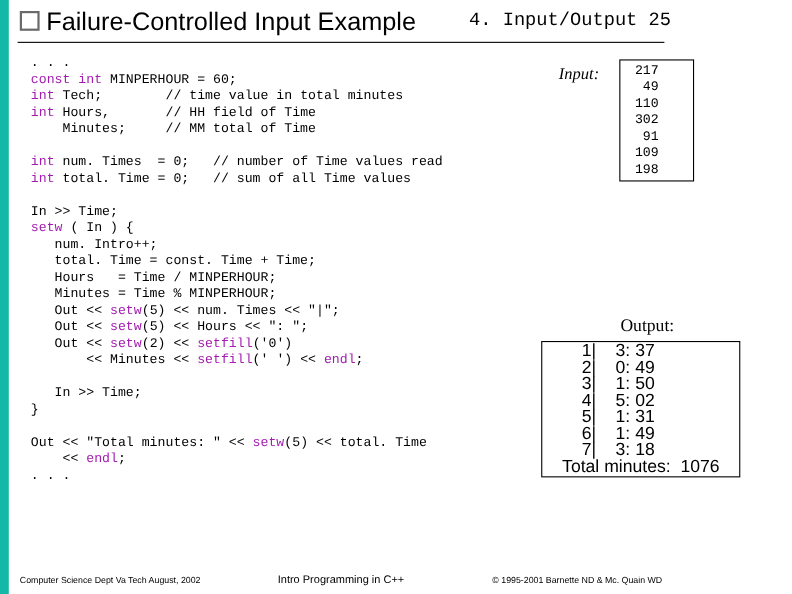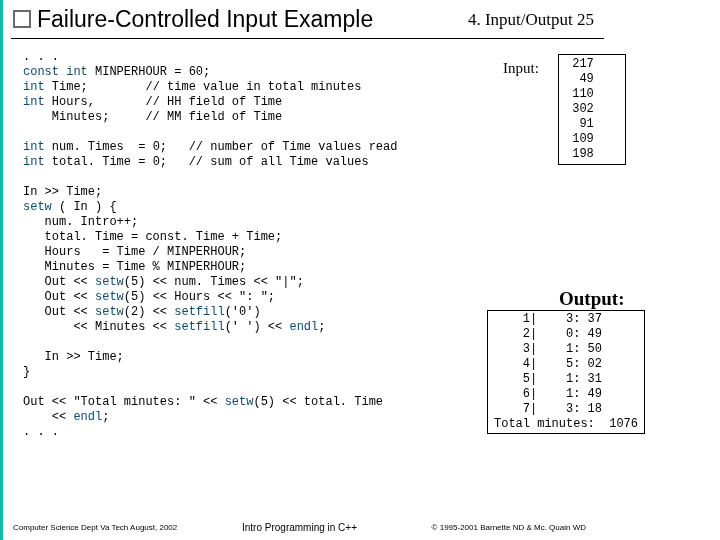--- a/index.html
+++ b/index.html
@@ -9,21 +9,21 @@
     height: 540px;
     background: #ffffff;
     font-family: "Helvetica", "Arial", sans-serif;
     overflow: hidden;
   }
   .slide {
     position: relative;
     width: 612px;
     height: 540px;
     box-sizing: border-box;
-    border-left: 3px solid #14b8a6;
+    border-left: 8px solid #14b8a6;
   }
   .square-icon {
     position: absolute;
     top: 10px;
     left: 10px;
     width: 14px;
     height: 14px;
     border: 2px solid #6a6a6a;
   }
   .title {
@@ -31,88 +31,88 @@
     top: 6px;
     left: 34px;
     font-size: 23px;
     font-weight: 400;
     color: #000;
     font-family: "Helvetica", "Arial", sans-serif;
   }
   .header-right {
     position: absolute;
     top: 10px;
-    right: 18px;
+    right: 2px;
     font-size: 17px;
     color: #000;
-    font-family: Liberation Serif, serif;
+    font-family: Liberation Mono, monospace;
   }
   .hr-line {
     position: absolute;
     top: 38px;
     left: 8px;
     right: 8px;
     height: 1px;
     background: #000;
   }
   .code-block {
     position: absolute;
     top: 50px;
     left: 20px;
     font-family: "Courier New", monospace;
     font-size: 12px;
     line-height: 15px;
     white-space: pre;
     color: #000;
   }
-  .code-block .kw { color: #0c4a6e; }
+  .code-block .kw { color: #a21caf; }
   .input-label {
     position: absolute;
     top: 60px;
     left: 500px;
     font-family: "Times New Roman", serif;
     font-size: 15px;
+    font-style: italic;
   }
   .input-box {
     position: absolute;
     top: 54px;
     left: 555px;
     width: 54px;
     padding: 2px 6px;
     border: 1px solid #000;
     font-family: "Courier New", monospace;
     font-size: 12px;
     line-height: 15px;
     white-space: pre;
     text-align: left;
   }
   .output-label {
     position: absolute;
     top: 288px;
     left: 556px;
     font-family: "Times New Roman", serif;
-    font-size: 19px;
-    font-weight: bold;
+    font-size: 16px;
   }
   .output-box {
     position: absolute;
     top: 310px;
     left: 484px;
-    padding: 1px 6px;
+    padding: 1px 18px;
     border: 1px solid #000;
-    font-family: Liberation Mono, monospace;
-    font-size: 12px;
+    font-family: Liberation Sans, sans-serif;
+    font-size: 16px;
     line-height: 15px;
     white-space: pre;
   }
   .footer {
     position: absolute;
     bottom: 6px;
     left: 10px;
-    right: 26px;
+    right: 10px;
     height: 14px;
     font-family: "Helvetica", "Arial", sans-serif;
     font-size: 8px;
     color: #000;
     display: flex;
     justify-content: space-between;
     align-items: center;
   }
   .footer .mid {
     font-size: 10px;
@@ -125,23 +125,23 @@
 <body>
 
 <div class="slide">
   <div class="square-icon"></div>
   <div class="title">Failure-Controlled Input Example</div>
   <div class="header-right">4. Input/Output  25</div>
   <div class="hr-line"></div>
 
   <div class="code-block"><span>. . .</span>
 <span class="kw">const int</span><span> MINPERHOUR = 60;</span>
-<span class="kw">int</span><span> Time;        // time value in total minutes</span>
+<span class="kw">int</span><span> Tech;        // time value in total minutes</span>
 <span class="kw">int</span><span> Hours,       // HH field of Time</span>
-<span>    Minutes;     // MM field of Time</span>
+<span>    Minutes;     // MM total of Time</span>
 <span></span>
 <span class="kw">int</span><span> num. Times  = 0;   // number of Time values read</span>
 <span class="kw">int</span><span> total. Time = 0;   // sum of all Time values</span>
 <span></span>
 <span>In &gt;&gt; Time;</span>
 <span class="kw">setw</span><span> ( In ) {</span>
 <span>   num. Intro++;</span>
 <span>   total. Time = const. Time + Time;</span>
 <span>   Hours   = Time / MINPERHOUR;</span>
 <span>   Minutes = Time % MINPERHOUR;</span>

